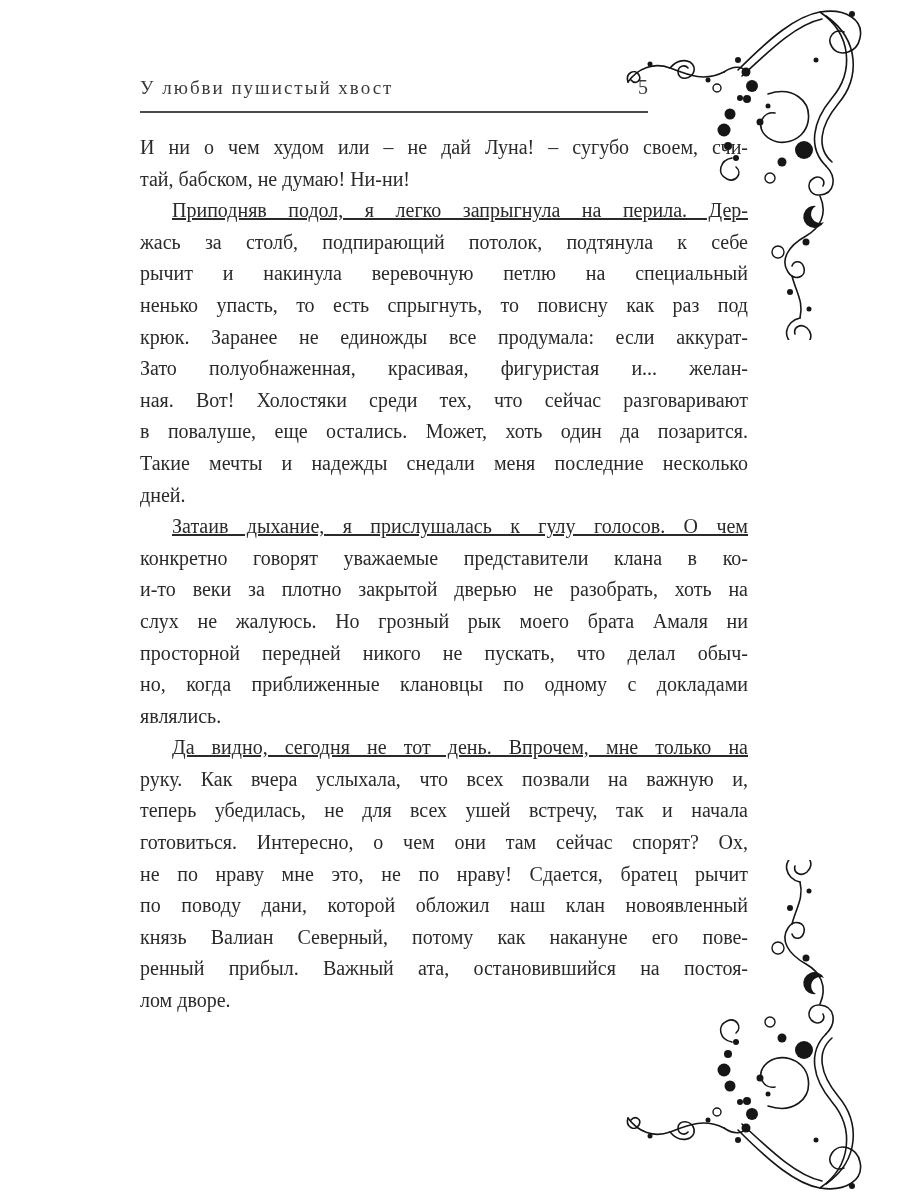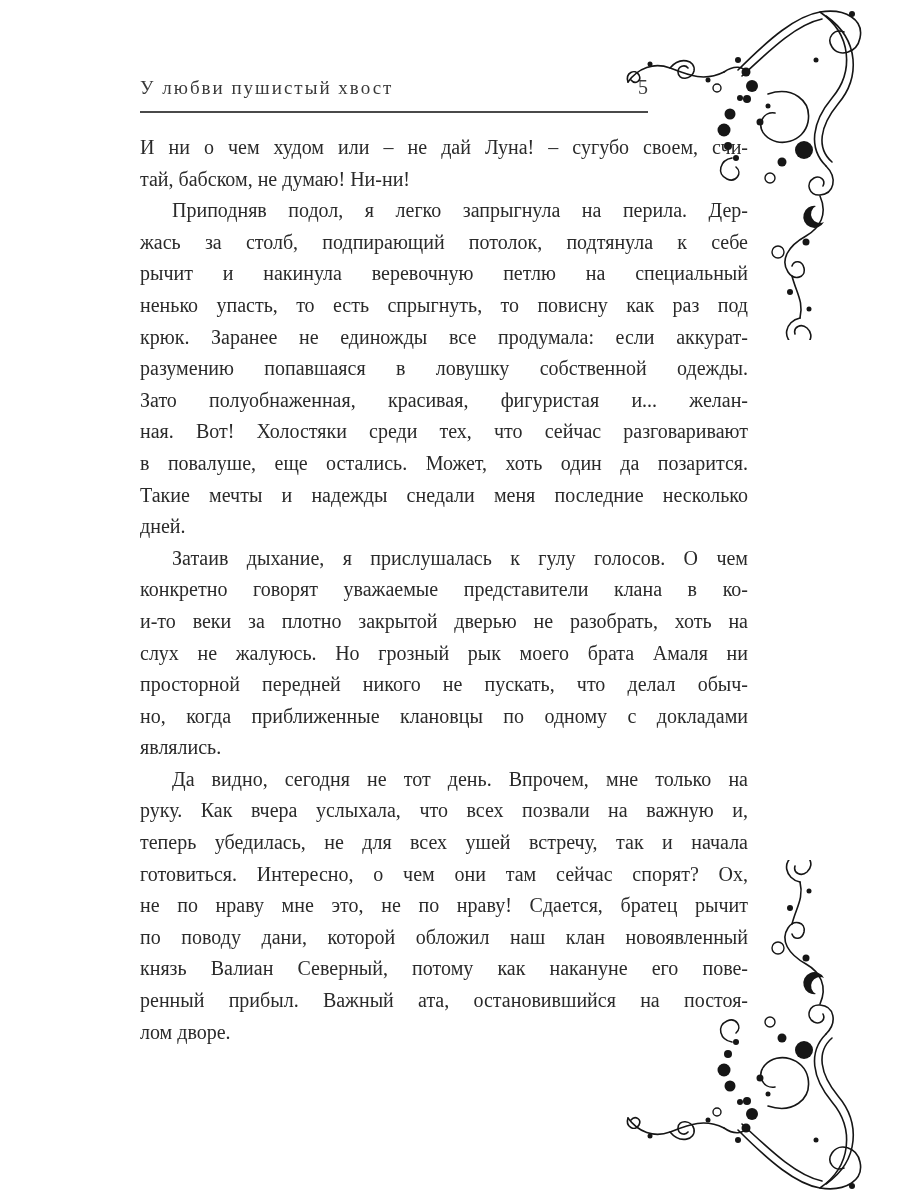--- a/index.html
+++ b/index.html
@@ -53,21 +53,21 @@
     line-height: 31.6px;
   }
   .para { margin: 0; }
   .line {
     text-align: justify;
     text-align-last: justify;
     text-justify: inter-word;
     white-space: normal;
   }
   .line.last { text-align-last: left; }
-  .line.first { padding-left: 32px; }
+  .line.first { padding-left: 32px; text-decoration: underline; }
   
   .ornament {
     position: absolute;
     right: 0;
     width: 280px;
     height: 340px;
     pointer-events: none;
   }
   #orn-top { top: 0; }
   #orn-bottom { top: 860px; transform: scaleY(-1); }
@@ -87,21 +87,20 @@
       <div class="para">
         <div class="line">И ни о чем худом или – не дай Луна! – сугубо своем, счи-</div>
         <div class="line last">тай, бабском, не думаю! Ни-ни!</div>
       </div>
       <div class="para">
         <div class="line first">Приподняв подол, я легко запрыгнула на перила. Дер-</div>
         <div class="line">жась за столб, подпирающий потолок, подтянула к себе</div>
         <div class="line">рычит и накинула веревочную петлю на специальный</div>
         <div class="line">ненько упасть, то есть спрыгнуть, то повисну как раз под</div>
         <div class="line">крюк. Заранее не единожды все продумала: если аккурат-</div>
-        <div class="line">разумению попавшаяся в ловушку собственной одежды.</div>
         <div class="line">Зато полуобнаженная, красивая, фигуристая и... желан-</div>
         <div class="line">ная. Вот! Холостяки среди тех, что сейчас разговаривают</div>
         <div class="line">в повалуше, еще остались. Может, хоть один да позарится.</div>
         <div class="line">Такие мечты и надежды снедали меня последние несколько</div>
         <div class="line last">дней.</div>
       </div>
       <div class="para">
         <div class="line first">Затаив дыхание, я прислушалась к гулу голосов. О чем</div>
         <div class="line">конкретно говорят уважаемые представители клана в ко-</div>
         <div class="line">и-то веки за плотно закрытой дверью не разобрать, хоть на</div>

